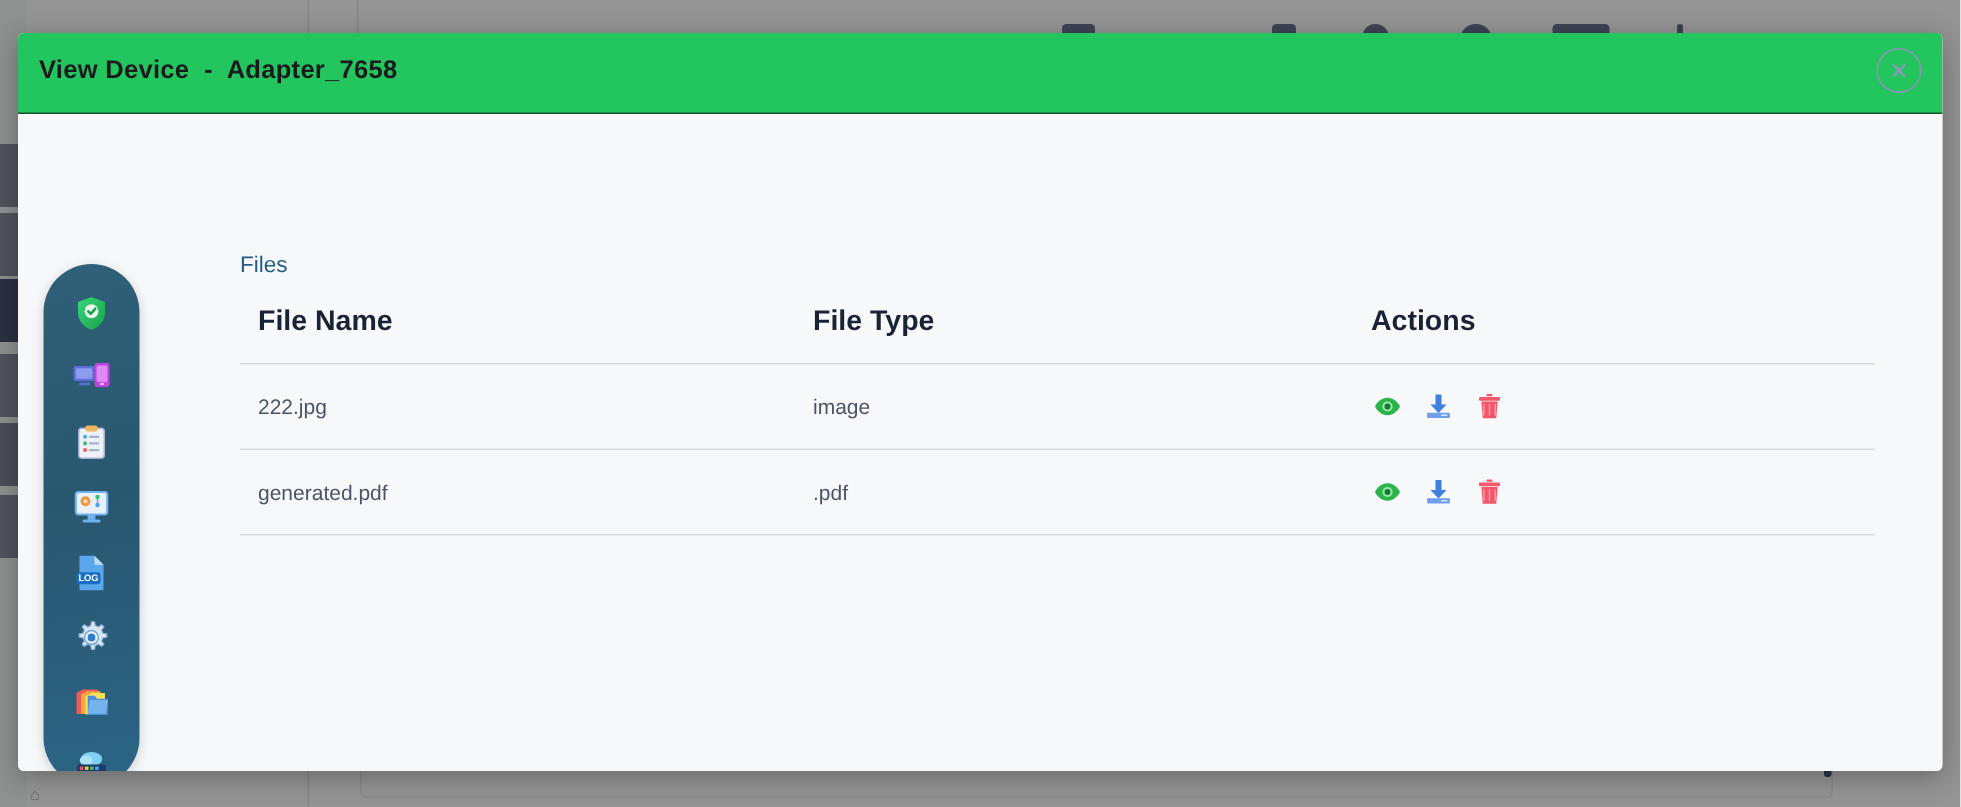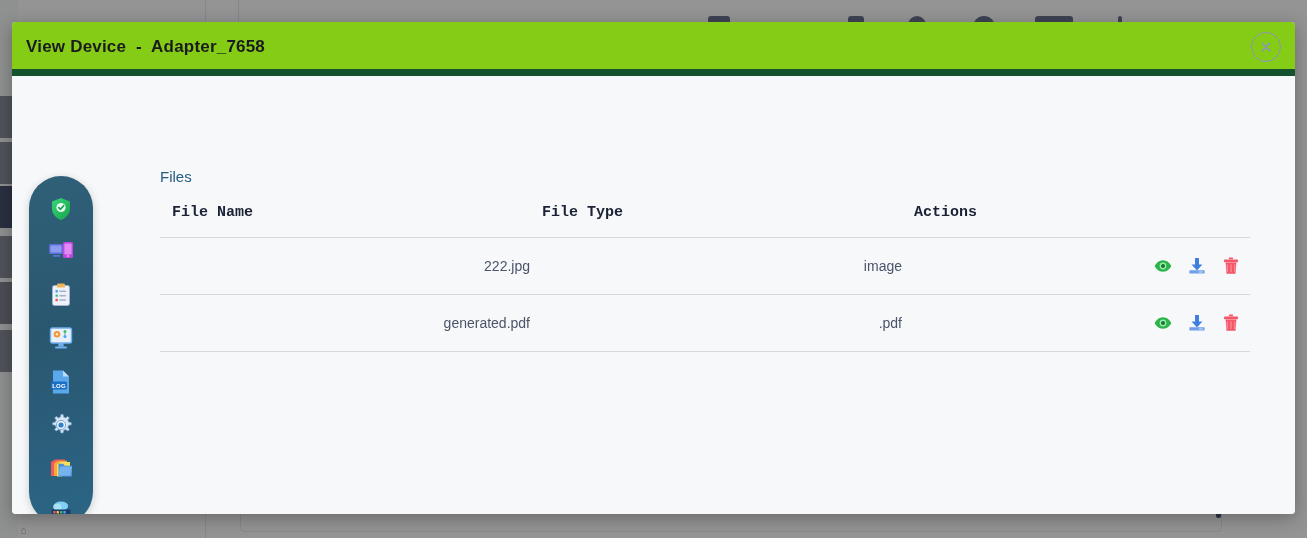--- a/index.html
+++ b/index.html
@@ -70,22 +70,22 @@
     left: 12px; top: 22px;
     width: 1283px; height: 492px;
     background: #f7f8fa;
     border-radius: 4px;
     box-shadow: 0 4px 18px rgba(0,0,0,.30);
     overflow: hidden;
   }
   .modal-header {
     position: relative;
     height: 54px;
-    background: #84cc16;
-    border-bottom: 7px solid #14532d;
+    background: #22c55e;
+    border-bottom: 1px solid #14532d;
   }
   .modal-title {
     position: absolute; left: 14px; top: 15px;
     font-size: 17px; font-weight: bold; color: #1b1b1f;
     letter-spacing: .2px;
     white-space: pre;
   }
   .close-btn {
     position: absolute; right: 14px; top: 10px;
     width: 30px; height: 30px;
@@ -130,34 +130,32 @@
   }
   .files-table {
     position: absolute;
     left: 148px; top: 128px;
     width: 1090px;
     border-collapse: collapse;
     table-layout: fixed;
   }
   .files-table th {
     text-align: left;
-    font-size: 15px;
+    font-size: 19px;
     font-weight: bold;
     color: #1a2235;
     padding: 0 0 16px 12px;
     border-bottom: 1.5px solid #d5d8de;
-    font-family: Liberation Mono, monospace;
   }
   .files-table td {
     font-size: 14px;
     color: #4a5468;
     padding: 17px 0 17px 12px;
     border-bottom: 1.5px solid #d5d8de;
     vertical-align: middle;
-    text-align: right;
   }
   .col-name  { width: 370px; }
   .col-type  { width: 372px; }
   .col-actions { width: 348px; }
   .actions-cell { white-space: nowrap; }
   .action-btn {
     display: inline-flex;
     align-items: center; justify-content: center;
     width: 22px; height: 22px;
     margin-right: 8px;

